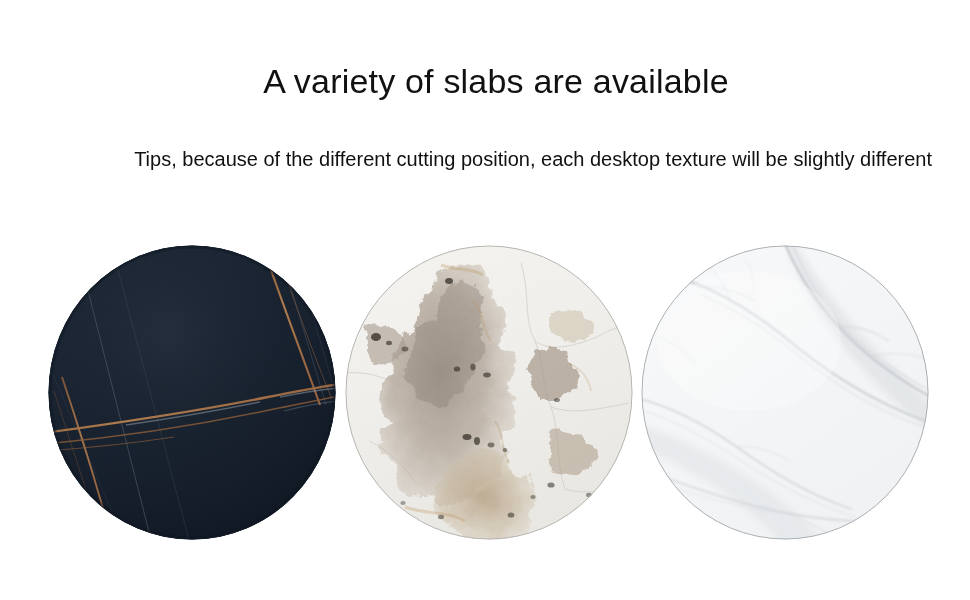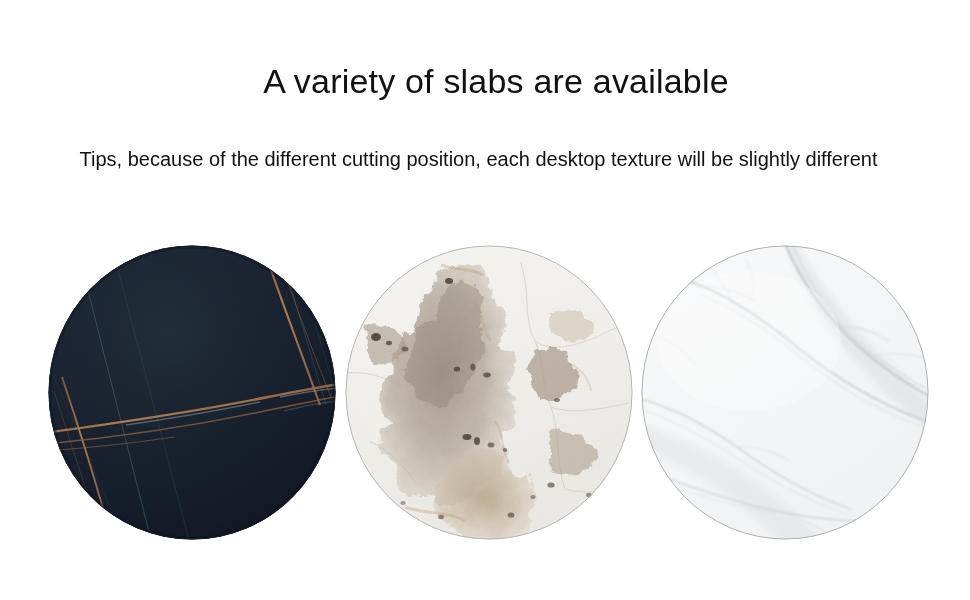--- a/index.html
+++ b/index.html
@@ -33,28 +33,28 @@
     font-weight: 400;
     letter-spacing: 0.2px;
     line-height: 1.0;
     color: #111111;
     white-space: nowrap;
     padding-left: 11px;
   }
 
   .subtitle {
     position: absolute;
-    left: 36px;
+    left: 47px;
     top: 122px;
     width: 885px;
     font-size: 20px;
     font-weight: 400;
     line-height: 1.70;
     color: #111111;
-    text-align: center;
+    text-align: right;
   }
 
   
   .slab-row {
     position: absolute;
     left: 0;
     top: 245px;
     width: 970px;
     height: 296px;
   }

